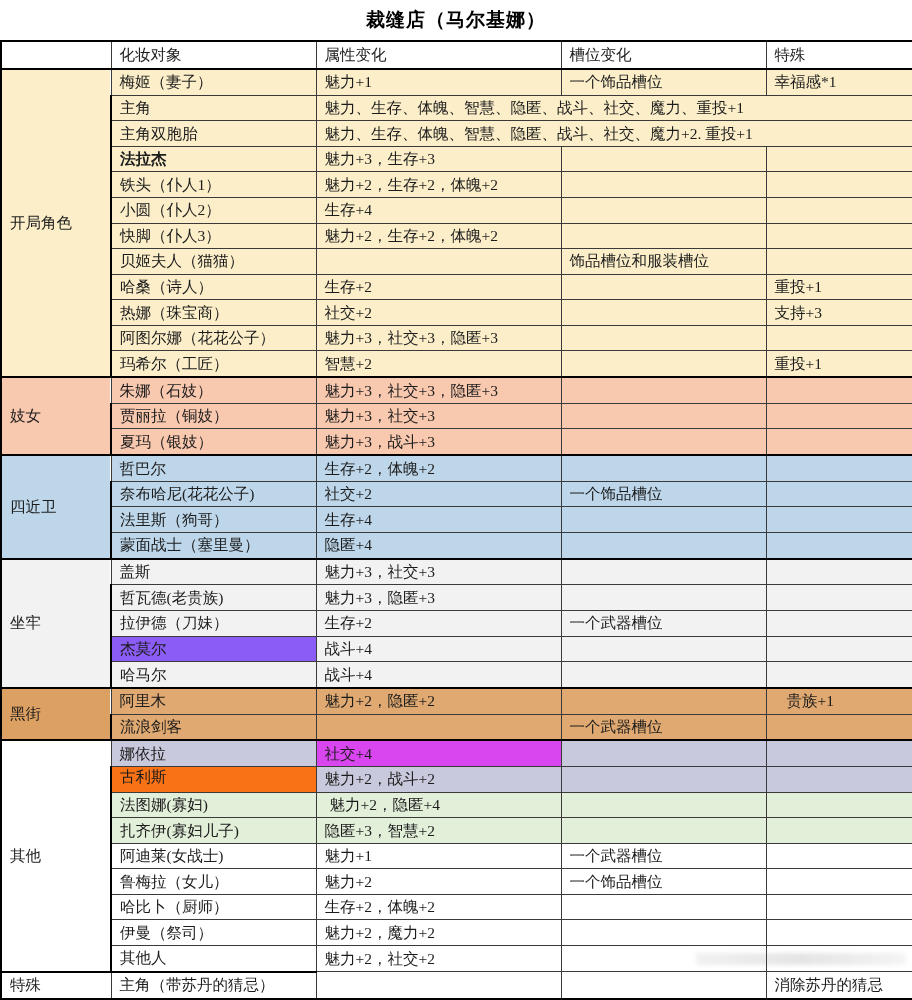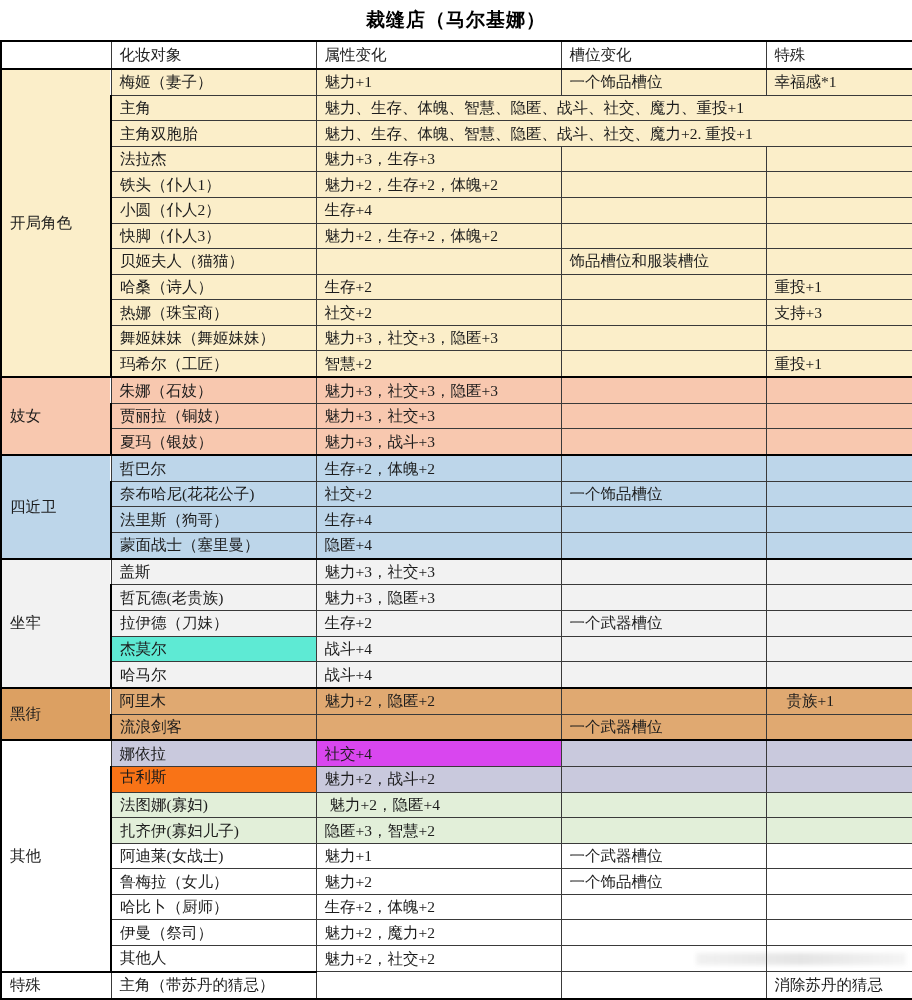--- a/index.html
+++ b/index.html
@@ -77,21 +77,21 @@
       </tr>
       <tr>
         <td class="cell-name" style="background: rgb(251, 238, 201);">主角</td>
         <td class="cell-attr" colspan="3" style="background: rgb(251, 238, 201);">魅力、生存、体魄、智慧、隐匿、战斗、社交、魔力、重投+1</td>
       </tr>
       <tr>
         <td class="cell-name" style="background: rgb(251, 238, 201);">主角双胞胎</td>
         <td class="cell-attr" colspan="3" style="background: rgb(251, 238, 201);">魅力、生存、体魄、智慧、隐匿、战斗、社交、魔力+2. 重投+1</td>
       </tr>
       <tr>
-        <td class="cell-name" style="background: rgb(251, 238, 201);">法拉杰</td>
+        <td class="cell-name" style="background: rgb(251, 238, 201); font-weight: bold;">法拉杰</td>
         <td class="cell-attr" style="background: rgb(251, 238, 201);">魅力+3，生存+3</td>
         <td class="cell-slot" style="background: rgb(251, 238, 201);"></td>
         <td class="cell-spec" style="background: rgb(251, 238, 201);"></td>
       </tr>
       <tr>
         <td class="cell-name" style="background: rgb(251, 238, 201);">铁头（仆人1）</td>
         <td class="cell-attr" style="background: rgb(251, 238, 201);">魅力+2，生存+2，体魄+2</td>
         <td class="cell-slot" style="background: rgb(251, 238, 201);"></td>
         <td class="cell-spec" style="background: rgb(251, 238, 201);"></td>
       </tr>
@@ -119,21 +119,21 @@
         <td class="cell-slot" style="background: rgb(251, 238, 201);"></td>
         <td class="cell-spec" style="background: rgb(251, 238, 201);">重投+1</td>
       </tr>
       <tr>
         <td class="cell-name" style="background: rgb(251, 238, 201);">热娜（珠宝商）</td>
         <td class="cell-attr" style="background: rgb(251, 238, 201);">社交+2</td>
         <td class="cell-slot" style="background: rgb(251, 238, 201);"></td>
         <td class="cell-spec" style="background: rgb(251, 238, 201);">支持+3</td>
       </tr>
       <tr>
-        <td class="cell-name" style="background: rgb(251, 238, 201);">舞姬妹妹（舞姬妹妹）</td>
+        <td class="cell-name" style="background: rgb(251, 238, 201);">阿图尔娜（花花公子）</td>
         <td class="cell-attr" style="background: rgb(251, 238, 201);">魅力+3，社交+3，隐匿+3</td>
         <td class="cell-slot" style="background: rgb(251, 238, 201);"></td>
         <td class="cell-spec" style="background: rgb(251, 238, 201);"></td>
       </tr>
       <tr>
         <td class="cell-name" style="background: rgb(251, 238, 201); margin-top: 20px;">玛希尔（工匠）</td>
         <td class="cell-attr" style="background: rgb(251, 238, 201);">智慧+2</td>
         <td class="cell-slot" style="background: rgb(251, 238, 201);"></td>
         <td class="cell-spec" style="background: rgb(251, 238, 201);">重投+1</td>
       </tr>
@@ -194,21 +194,21 @@
         <td class="cell-slot" style="background: rgb(242, 242, 242);"></td>
         <td class="cell-spec" style="background: rgb(242, 242, 242);"></td>
       </tr>
       <tr>
         <td class="cell-name" style="background: rgb(242, 242, 242);">拉伊德（刀妹）</td>
         <td class="cell-attr" style="background: rgb(242, 242, 242);">生存+2</td>
         <td class="cell-slot" style="background: rgb(242, 242, 242);">一个武器槽位</td>
         <td class="cell-spec" style="background: rgb(242, 242, 242);"></td>
       </tr>
       <tr>
-        <td class="cell-name" style="background: #5eead4;">杰莫尔</td>
+        <td class="cell-name" style="background: #8b5cf6;">杰莫尔</td>
         <td class="cell-attr" style="background: rgb(242, 242, 242);">战斗+4</td>
         <td class="cell-slot" style="background: rgb(242, 242, 242);"></td>
         <td class="cell-spec" style="background: rgb(242, 242, 242);"></td>
       </tr>
       <tr>
         <td class="cell-name" style="background: rgb(242, 242, 242);">哈马尔</td>
         <td class="cell-attr" style="background: rgb(242, 242, 242);">战斗+4</td>
         <td class="cell-slot" style="background: rgb(242, 242, 242);"></td>
         <td class="cell-spec" style="background: rgb(242, 242, 242);"></td>
       </tr>

